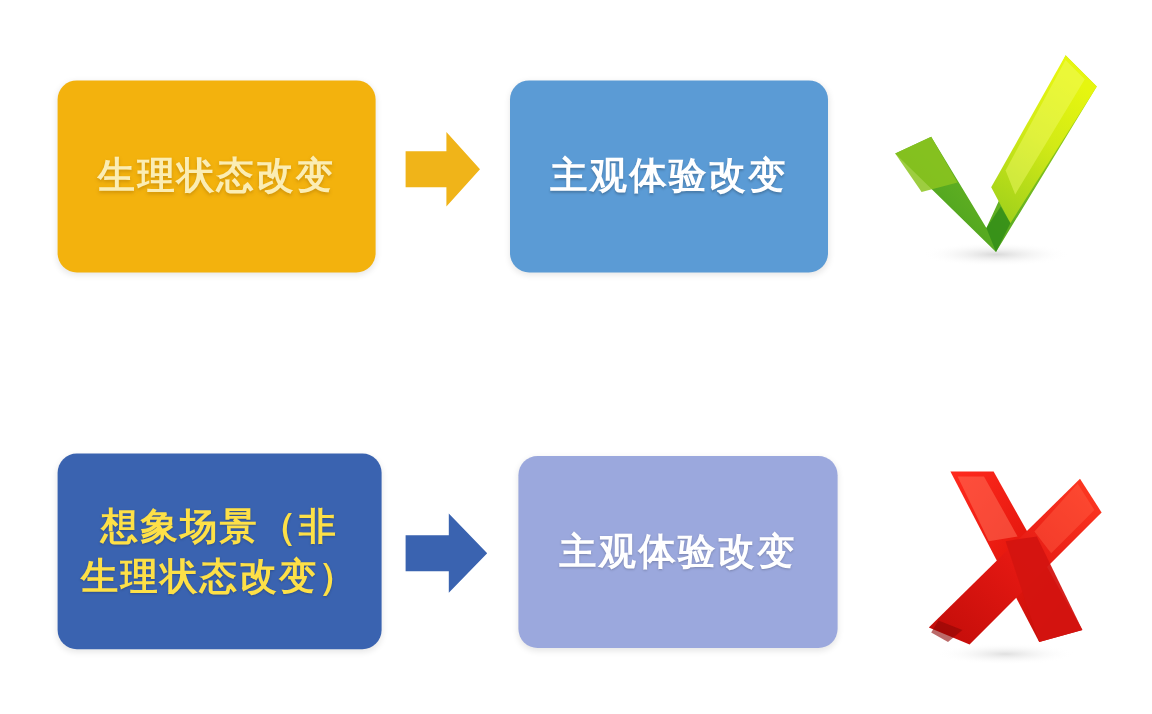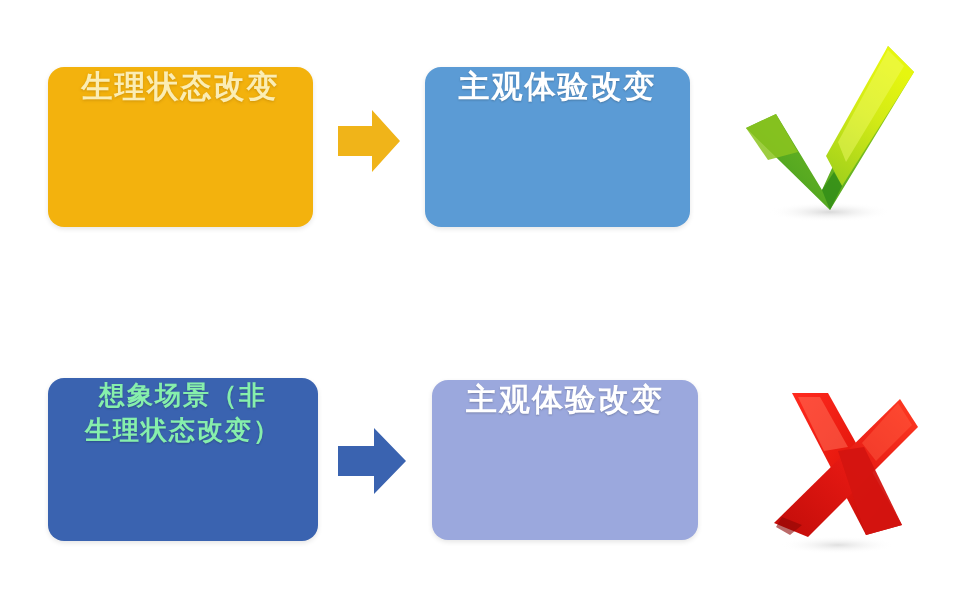--- a/index.html
+++ b/index.html
@@ -15,20 +15,21 @@
     width: 960px;
     height: 595px;
     background: #ffffff;
     overflow: hidden;
   }
 
   
   .flow-box {
     position: absolute;
     display: flex;
+    align-items: center;
     justify-content: center;
     text-align: center;
     border-radius: 16px;
     box-sizing: border-box;
     box-shadow: 0 2px 5px rgba(0,0,0,0.10);
   }
   .flow-box .box-label {
     display: block;
     white-space: pre-line;
     font-weight: 700;
@@ -60,22 +61,22 @@
     font-size: 31px;
   }
 
   
   #box-imagined {
     left: 48px;  top: 378px;
     width: 270px; height: 163px;
     background: #3A63B0;
   }
   #box-imagined .box-label {
-    color: #86efac;
-    font-size: 26px;
+    color: #fde047;
+    font-size: 31px;
     line-height: 1.34;
   }
 
   
   #box-subjective-negative {
     left: 432px; top: 380px;
     width: 266px; height: 160px;
     background: #9BA8DD;
   }
   #box-subjective-negative .box-label {

